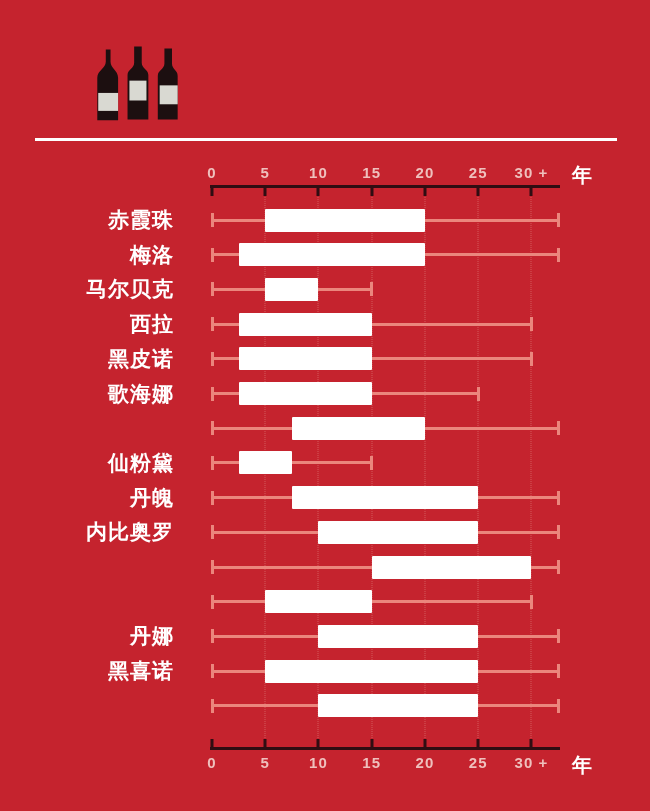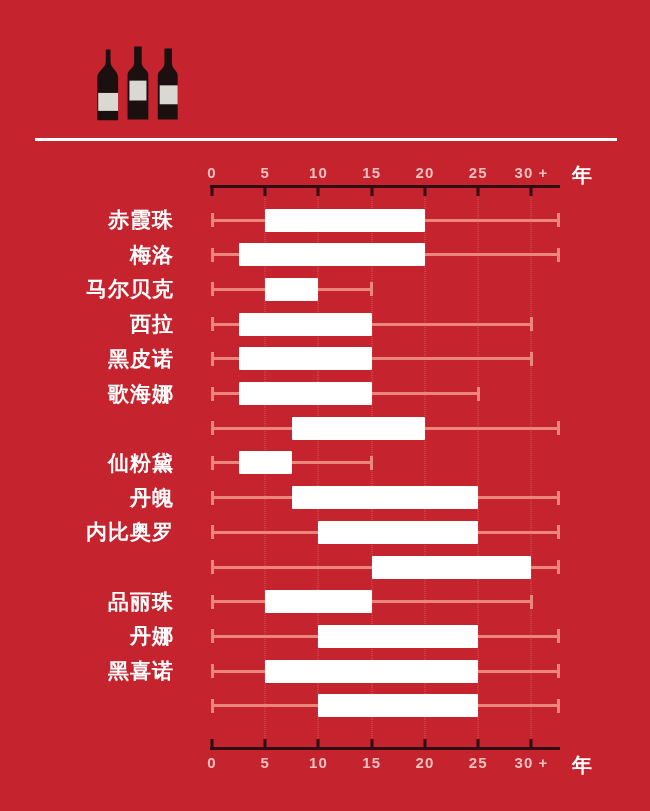--- a/index.html
+++ b/index.html
@@ -194,21 +194,20 @@
   <div class="rowlabels" id="rowlabels">
       <div class="rowlabel" style="top: 240.7px;">梅洛</div>
       <div class="rowlabel" style="top: 206px;">赤霞珠</div>
       <div class="rowlabel" style="top: 310.1px;">西拉</div>
       <div class="rowlabel" style="top: 275.4px;">马尔贝克</div>
       <div class="rowlabel" style="top: 379.5px;">歌海娜</div>
       <div class="rowlabel" style="top: 344.8px;">黑皮诺</div>
       <div class="rowlabel" style="top: 483.6px;">丹魄</div>
       <div class="rowlabel" style="top: 448.9px;">仙粉黛</div>
       <div class="rowlabel" style="top: 518.3px;">内比奥罗</div>
-      <div class="rowlabel" style="top: 587.7px;">品丽珠</div>
       <div class="rowlabel" style="top: 622.4px;">丹娜</div>
       <div class="rowlabel" style="top: 657.1px;">黑喜诺</div>
     </div>
 
   <div class="plotcol axis axis-bottom" id="axis-bottom">
     <div class="axis-line"></div>
     <div class="unitlabel">年</div>
   <div class="tickmark" style="left: 0%;"></div>
       <div class="ticklabel" style="left: 0%;">0</div>
       <div class="tickmark" style="left: 15.3846%;"></div>

